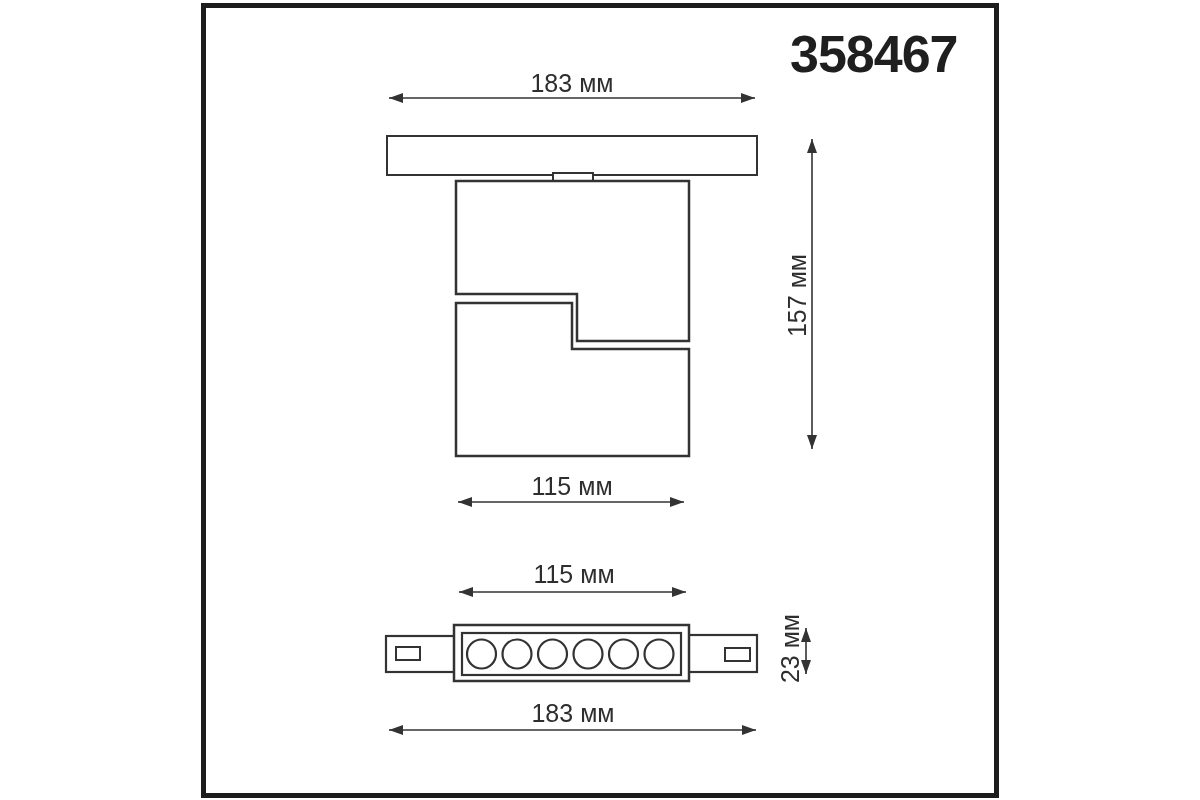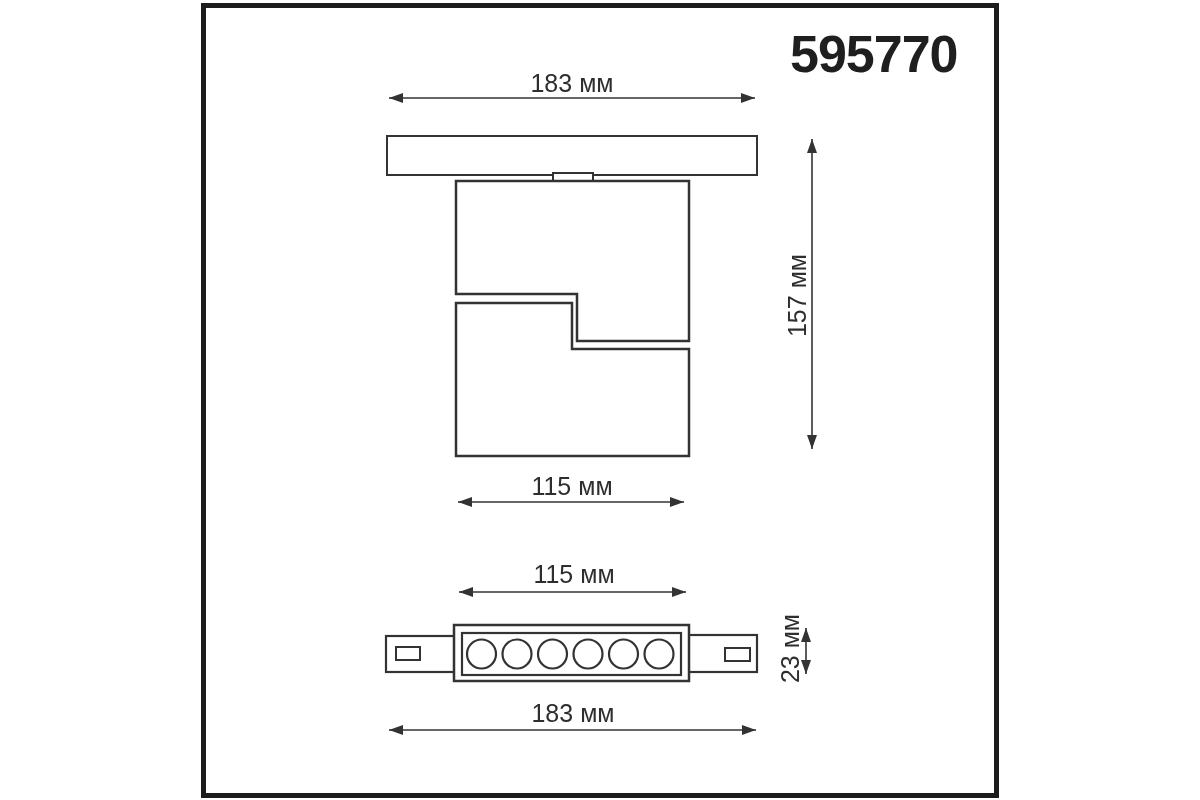--- a/index.html
+++ b/index.html
@@ -21,21 +21,21 @@
   .article { position:absolute; left:790px; top:24px; width:200px;
              font-size:52px; font-weight:bold; letter-spacing:-1px; color:#1f1f1f; }
 </style>
 </head>
 <body>
 
 <div class="stage">
 
   <div class="frame"></div>
 
-  <div class="article">595770</div>
+  <div class="article">358467</div>
 
   <svg class="drawing-svg" viewBox="0 0 1200 800" xmlns="http://www.w3.org/2000/svg">
     <defs>
       <marker id="ah" markerUnits="userSpaceOnUse" markerWidth="14" markerHeight="10" refX="14" refY="5" orient="auto-start-reverse">
         <path class="ah-path" d="M0,0 L14,5 L0,10 z"></path>
       </marker>
     </defs>
 
     <rect class="shape w20" x="387" y="136" width="370" height="39"></rect>
     <rect class="shape w20" x="553" y="173" width="40" height="8"></rect>

